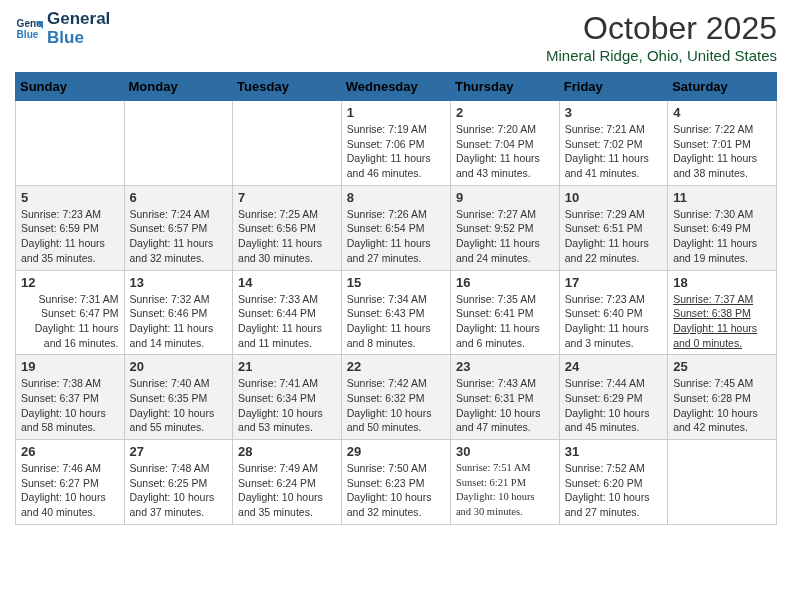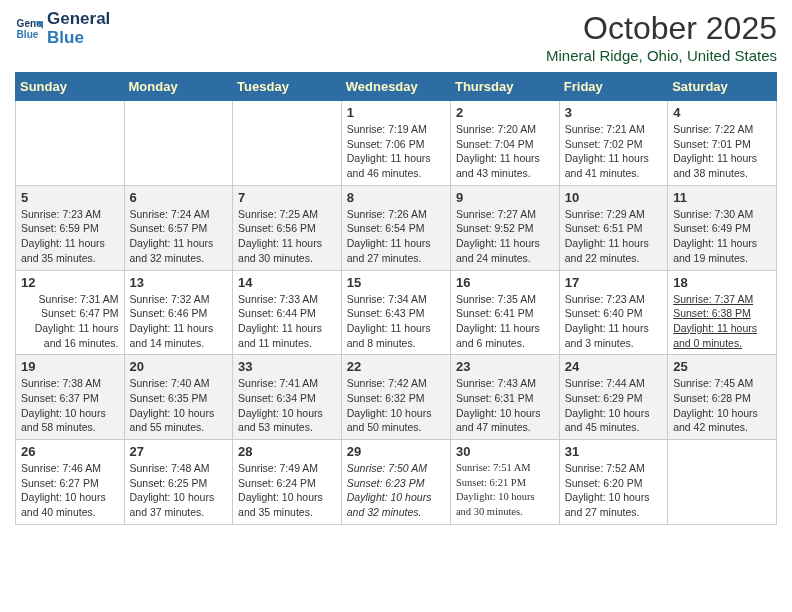--- a/index.html
+++ b/index.html
@@ -38,21 +38,21 @@
       font-size: 15px;
       color: #14532d;
     }
     .calendar {
       width: 100%;
       border-collapse: collapse;
       border: 1px solid #ccc;
     }
     .calendar th {
       background: #2e6da4;
-      color: #fef9c3;
+      color: #000000;
       font-size: 13px;
       font-weight: bold;
       padding: 6px 4px;
       text-align: left;
       border: 1px solid #2e6da4;
     }
     .calendar td {
       vertical-align: top;
       border: 1px solid #ccc;
       padding: 4px 5px;
@@ -260,21 +260,21 @@
 and 58 minutes.</div>
         </td>
         <td>
           <span class="day-number">20</span>
           <div class="day-info" style="white-space: pre-line;">Sunrise: 7:40 AM
 Sunset: 6:35 PM
 Daylight: 10 hours
 and 55 minutes.</div>
         </td>
         <td>
-          <span class="day-number">33</span>
+          <span class="day-number">21</span>
           <div class="day-info" style="white-space: pre-line;">Sunrise: 7:41 AM
 Sunset: 6:34 PM
 Daylight: 10 hours
 and 53 minutes.</div>
         </td>
         <td>
           <span class="day-number">22</span>
           <div class="day-info" style="white-space: pre-line;">Sunrise: 7:42 AM
 Sunset: 6:32 PM
 Daylight: 10 hours
@@ -319,21 +319,21 @@
         </td>
         <td>
           <span class="day-number">28</span>
           <div class="day-info" style="white-space: pre-line;">Sunrise: 7:49 AM
 Sunset: 6:24 PM
 Daylight: 10 hours
 and 35 minutes.</div>
         </td>
         <td>
           <span class="day-number">29</span>
-          <div class="day-info" style="white-space: pre-line; font-style: italic;">Sunrise: 7:50 AM
+          <div class="day-info" style="white-space: pre-line;">Sunrise: 7:50 AM
 Sunset: 6:23 PM
 Daylight: 10 hours
 and 32 minutes.</div>
         </td>
         <td>
           <span class="day-number">30</span>
           <div class="day-info" style="white-space: pre-line; font-family: Liberation Serif, serif;">Sunrise: 7:51 AM
 Sunset: 6:21 PM
 Daylight: 10 hours
 and 30 minutes.</div>

